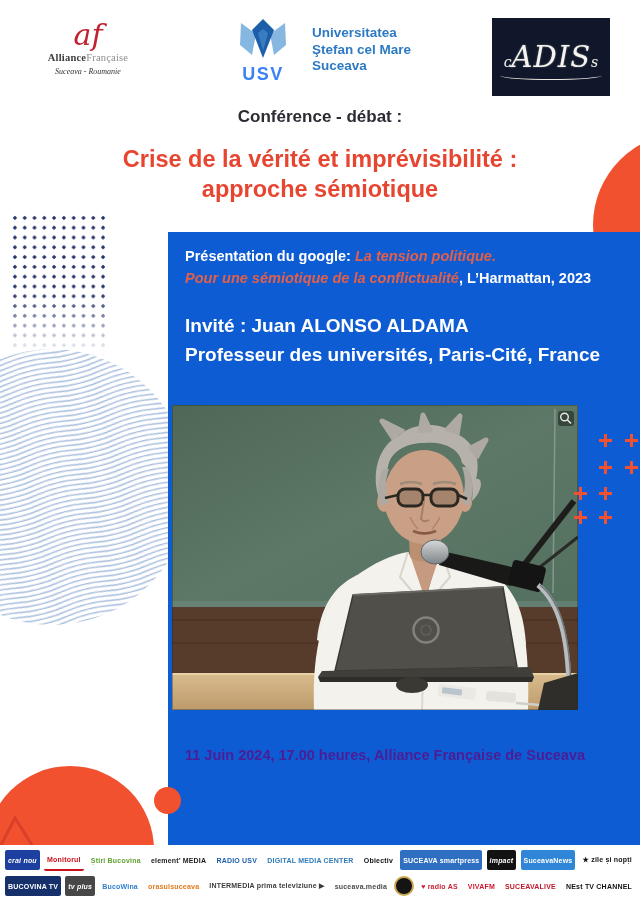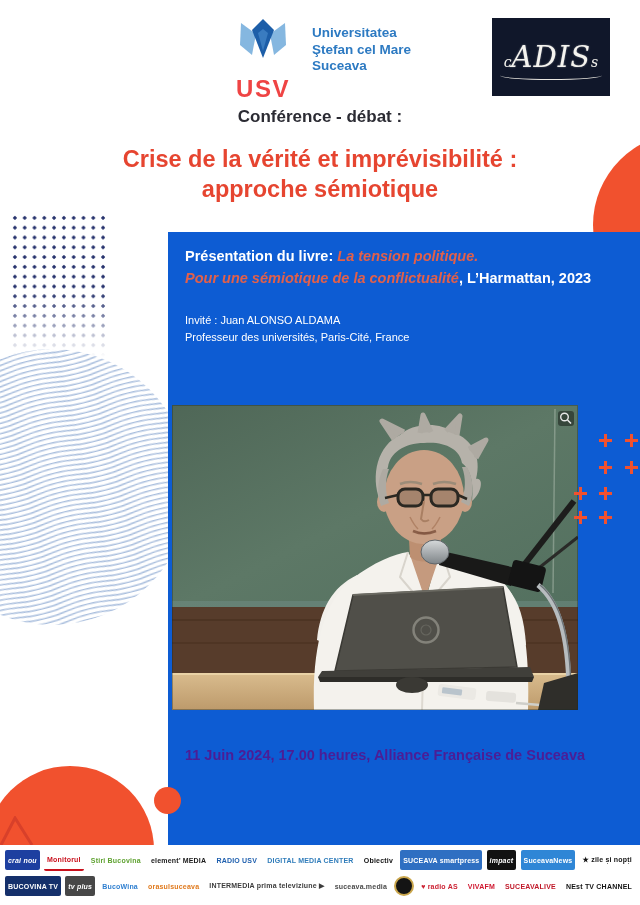--- a/index.html
+++ b/index.html
@@ -9,21 +9,21 @@
     font-family:"Liberation Sans", sans-serif;
   }
   
   .af-logo{position:absolute;left:38px;top:20px;width:100px;text-align:center;}
   .af-mono{font-family:"DejaVu Serif",serif;font-style:italic;font-size:30px;line-height:1;color:var(--af-red);}
   .af-name{font-family:"Liberation Serif",serif;font-size:10.5px;margin-top:2px;letter-spacing:.2px;}
   .af-name .a{color:#3d3d3d;font-weight:bold;}
   .af-name .b{color:#8d8d8d;}
   .af-sub{font-family:"Liberation Serif",serif;font-style:italic;font-size:8px;color:#333;margin-top:4px;}
   .usv-logo{position:absolute;left:228px;top:17px;width:70px;text-align:center;}
-  .usv-acronym{font-size:24px;font-weight:bold;color:#ef4444;letter-spacing:1.5px;margin-top:12px;}
+  .usv-acronym{font-size:18px;font-weight:bold;color:#3b82f6;letter-spacing:1.5px;margin-top:1px;}
   .usv-text{position:absolute;left:312px;top:25px;font-size:13.5px;font-weight:bold;color:#2d7ac2;line-height:1.24;}
   .adis-logo{
     position:absolute;left:492px;top:18px;width:118px;height:78px;
     background:#10172a;
     background-image:radial-gradient(circle at 30% 30%, #273independent766 0, #2a3a66 1.6px, transparent 2px),
                      radial-gradient(circle at 70% 65%, #2a3a66 1.6px, transparent 2px);
     background-size:16px 13px,20px 15px;
     display:flex;align-items:center;justify-content:center;
     color:#f5f4ef;font-family:"DejaVu Serif",serif;
   }
@@ -54,21 +54,21 @@
     border-radius:50%;background:var(--orange);}
   .small-circle{position:absolute;left:154px;top:787px;width:27px;height:27px;
     border-radius:50%;background:var(--orange);}
   .corner-triangle{position:absolute;left:0;top:816px;}
   
   .blue-box{position:absolute;left:168px;top:232px;width:472px;height:613px;background:var(--blue);}
   .book-text{position:absolute;left:185px;top:246px;width:440px;
     font-size:14.5px;font-weight:bold;color:#fff;line-height:1.5;}
   .red-italic{color:var(--book-red);font-style:italic;}
   .guest-text{position:absolute;left:185px;top:312px;width:440px;
-    font-size:11px;font-weight:normal;color:#fff;line-height:1.5;}
+    font-size:19px;font-weight:bold;color:#fff;line-height:1.5;}
   .when-text{position:absolute;left:185px;top:747px;width:440px;
     font-size:14.5px;font-weight:bold;color:#4c1d95;}
   .link-text{position:absolute;left:185px;top:792px;width:440px;
     font-size:14.5px;font-weight:bold;color:#fff;}
   .photo{position:absolute;left:172px;top:405px;width:406px;height:305px;}
   .plus{position:absolute;width:13px;height:13px;}
   .plus::before,.plus::after{content:"";position:absolute;background:var(--orange);}
   .plus::before{left:5px;top:0;width:3px;height:13px;}
   .plus::after{left:0;top:5px;width:13px;height:3px;}
   
@@ -78,20 +78,25 @@
   .flogo{display:flex;align-items:center;justify-content:center;height:20px;
     padding:0 3px;font-size:7px;font-weight:bold;border-radius:2px;white-space:nowrap;
     letter-spacing:.2px;}
   .flogo.round{width:20px;padding:0;border-radius:50%;border:2px solid #caa64c;box-sizing:border-box;}
 </style>
 </head>
 <body>
 
 <div class="poster">
 
+  <div class="af-logo">
+    <div class="af-mono">af</div>
+    <div class="af-name"><span class="a">Alliance</span><span class="b">Française</span></div>
+    <div class="af-sub">Suceava - Roumanie</div>
+  </div>
 
   <div class="usv-logo">
     <svg width="56" height="42" viewBox="0 0 56 42">
       <polygon points="6,6 21,17 17,38 5,28" fill="#85b7e0"></polygon>
       <polygon points="50,6 35,17 39,38 51,28" fill="#85b7e0"></polygon>
       <polygon points="28,2 39,13 28,41 17,13" fill="#1d5ea8"></polygon>
       <polygon points="28,12 33,16 28,34 23,16" fill="#3a7cc0"></polygon>
     </svg>
     <div class="usv-acronym">USV</div>
   </div>
@@ -121,21 +126,21 @@
       <clipPath id="wc">
           <circle cx="52" cy="140" r="138"></circle>
         </clipPath>
     </defs>
     <rect width="192" height="282" fill="url(#wv)" clip-path="url(#wc)"></rect>
   </svg>
 
   <div class="blue-box"></div>
 
   <div class="book-text">
-    <span>Présentation du livre: </span><span class="red-italic">La tension politique.</span><br>
+    <span>Présentation du google: </span><span class="red-italic">La tension politique.</span><br>
     <span class="red-italic">Pour une sémiotique de la conflictualité</span><span>, L’Harmattan, 2023</span>
   </div>
 
   <div class="guest-text">
     <div>Invité : Juan ALONSO ALDAMA</div>
     <div>Professeur des universités, Paris-Cité, France</div>
   </div>
 
   <svg class="photo" viewBox="0 0 406 305">
     <defs>

